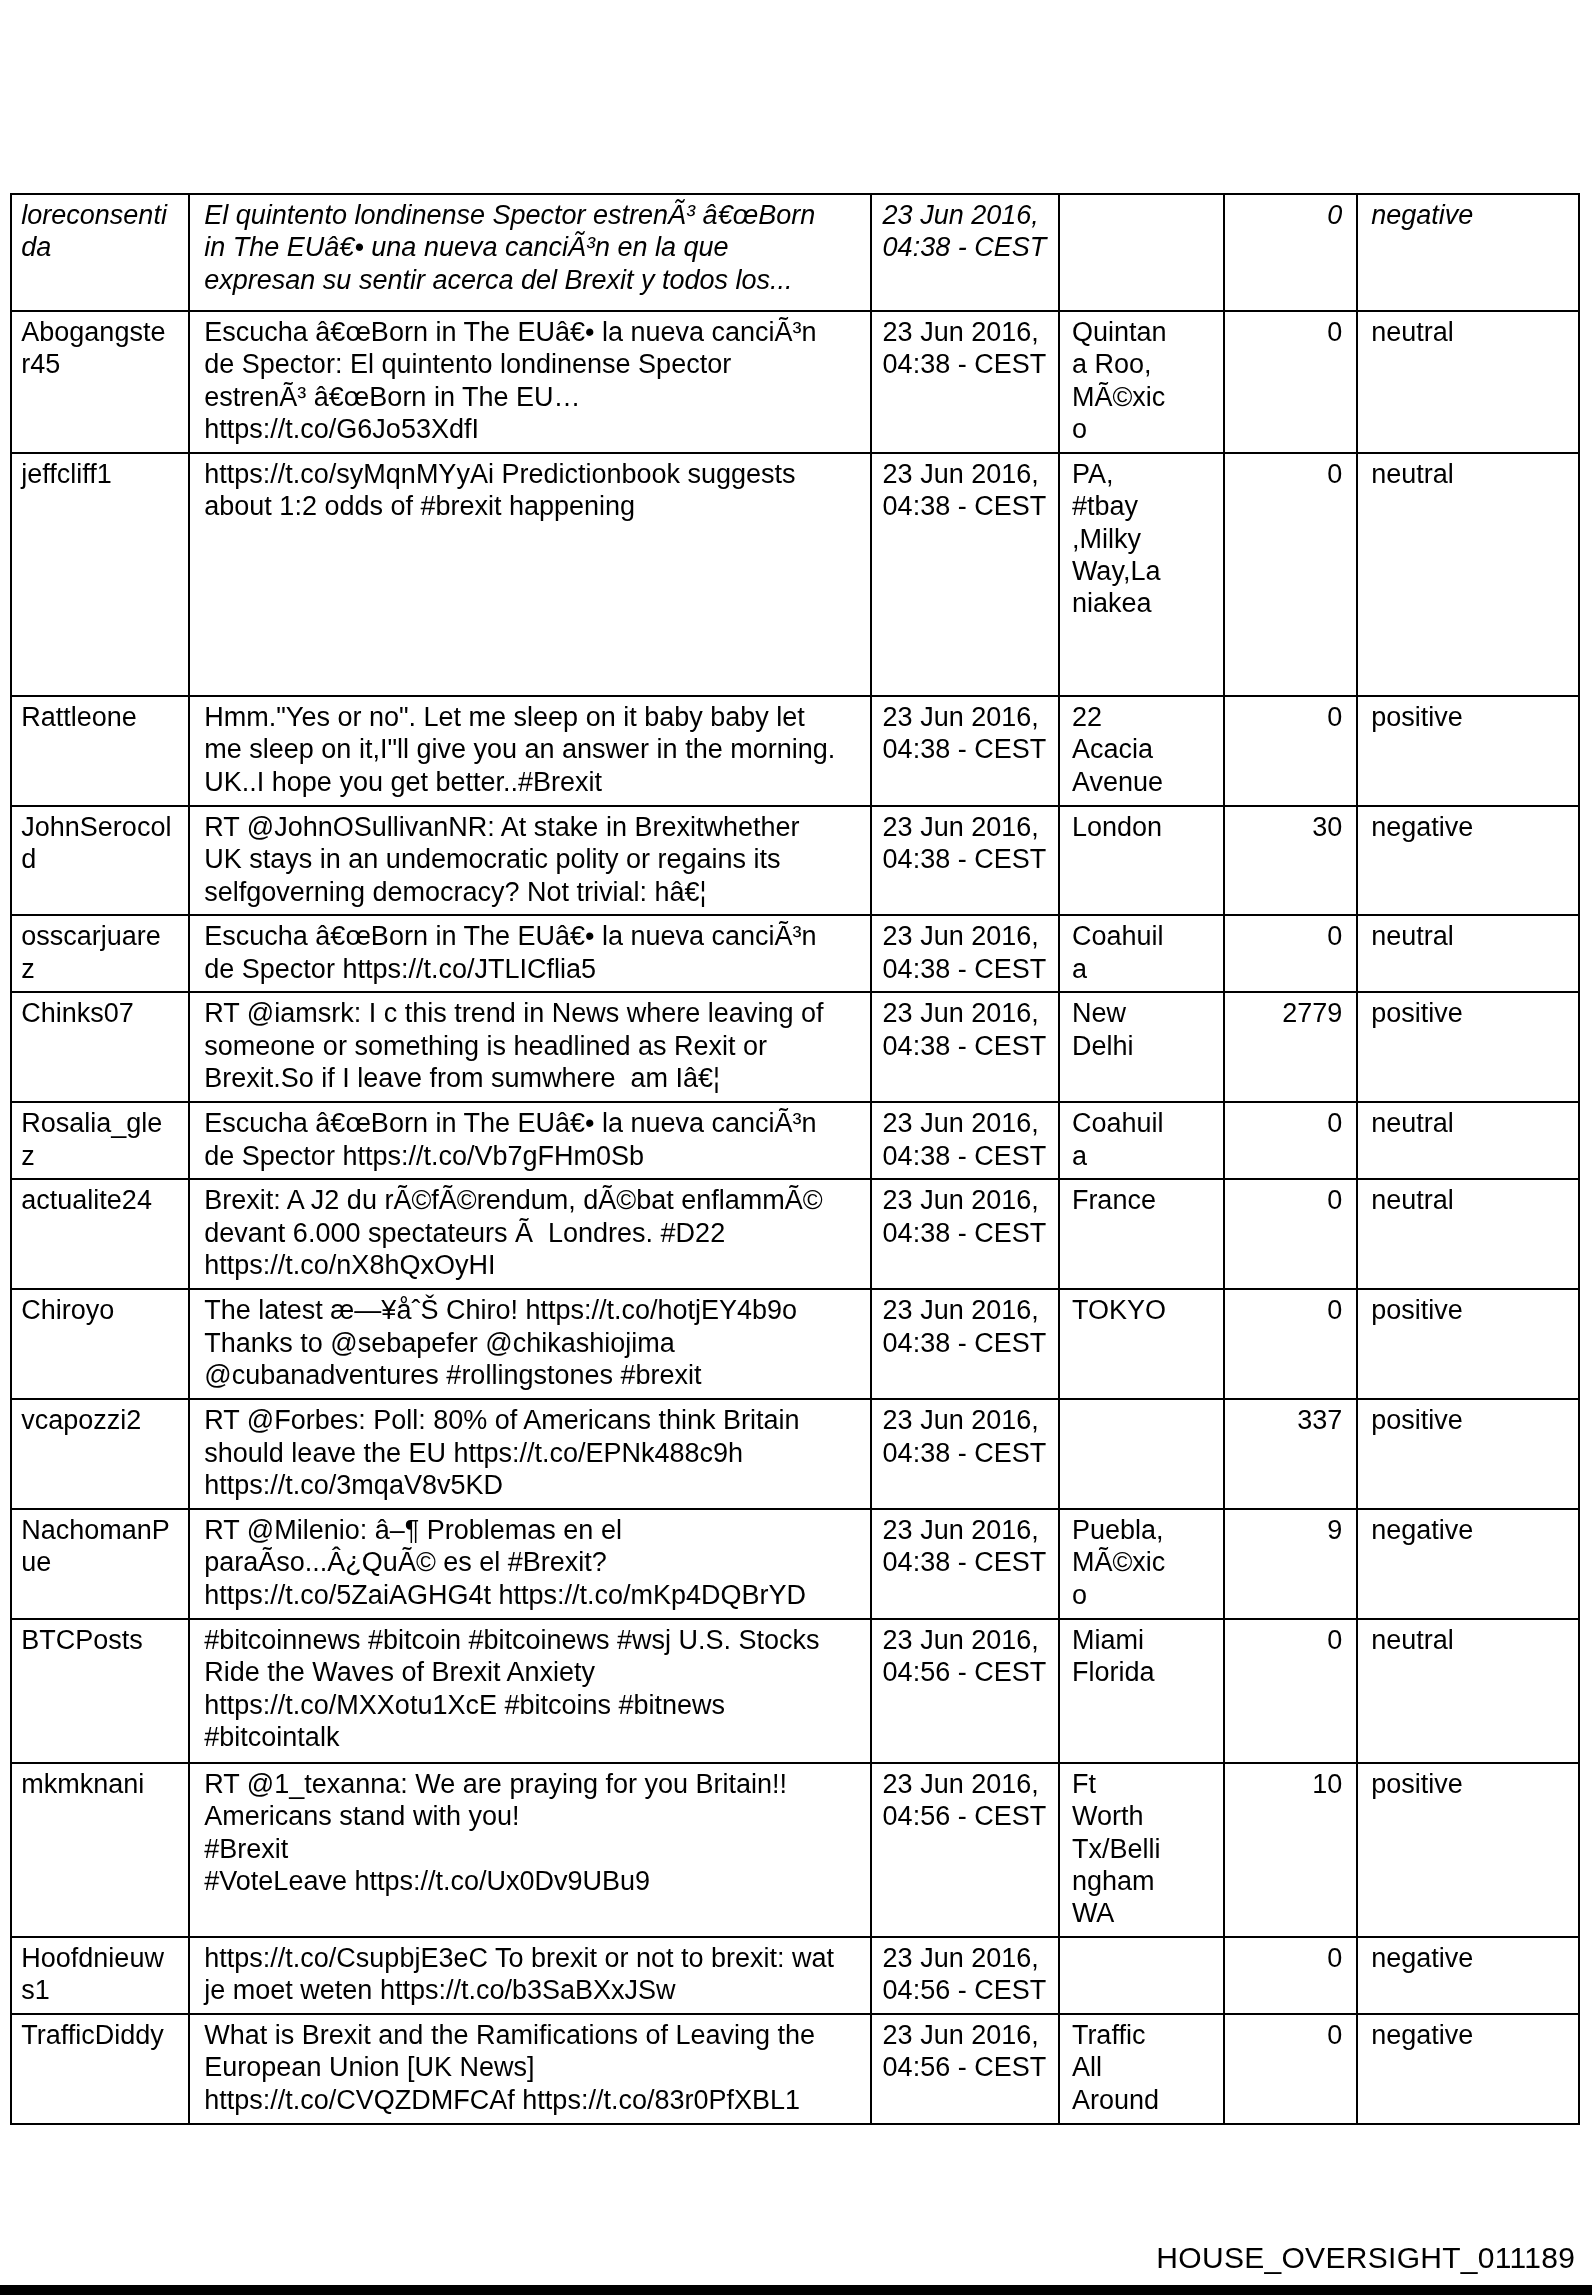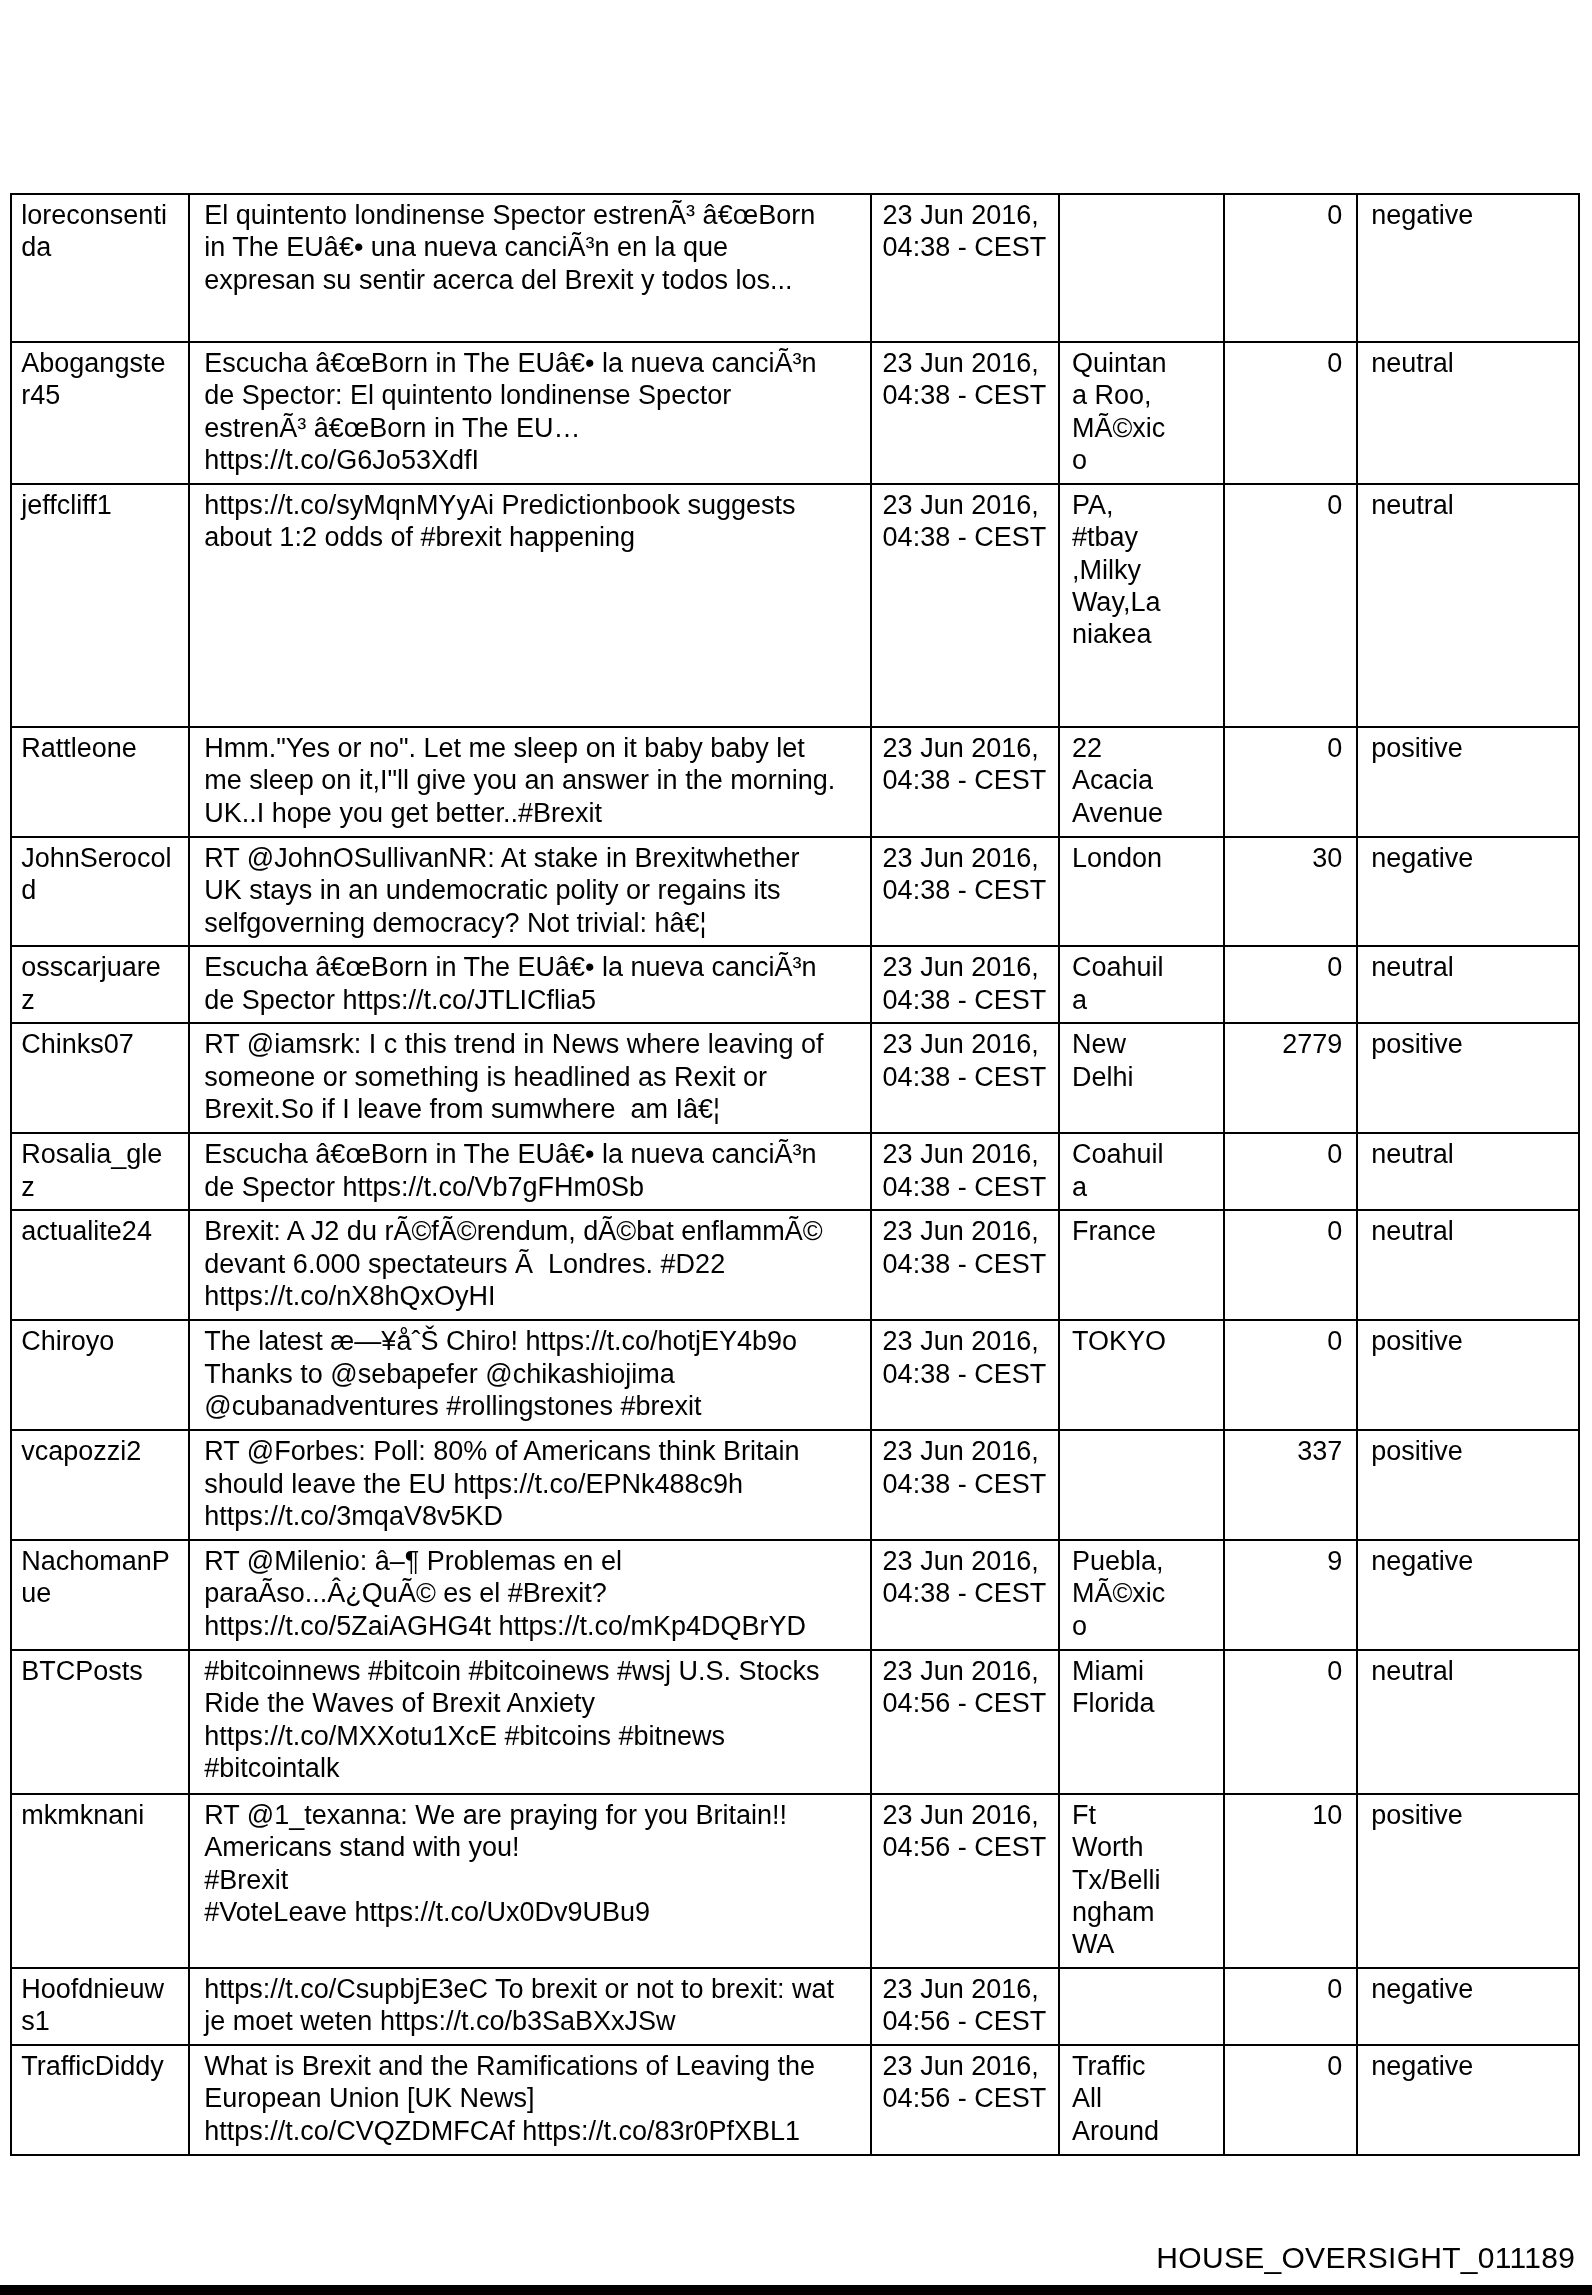--- a/index.html
+++ b/index.html
@@ -59,21 +59,21 @@
 <table class="tweets-table">
   <colgroup>
     <col style="width:178px">
     <col style="width:682px">
     <col style="width:188px">
     <col style="width:165px">
     <col style="width:133px">
     <col style="width:222px">
   </colgroup>
   <tbody id="table-body">
-      <tr style="height: 148px;">
+      <tr style="height: 117px; font-style: italic;">
     <td class="cell-username">loreconsentida</td>
     <td class="cell-tweet">El quintento londinense Spector estrenÃ³ â€œBorn in The EUâ€• una nueva canciÃ³n en la que expresan su sentir acerca del Brexit y todos los...</td>
     <td class="cell-datetime">23 Jun 2016, 04:38 - CEST</td>
     <td class="cell-location"></td>
     <td class="cell-retweets">0</td>
     <td class="cell-sentiment">negative</td>
   </tr>
       <tr style="height: 134px;">
     <td class="cell-username">Abogangster45</td>
     <td class="cell-tweet">Escucha â€œBorn in The EUâ€• la nueva canciÃ³n de Spector: El quintento londinense Spector estrenÃ³ â€œBorn in The EU… https://t.co/G6Jo53XdfI</td>

